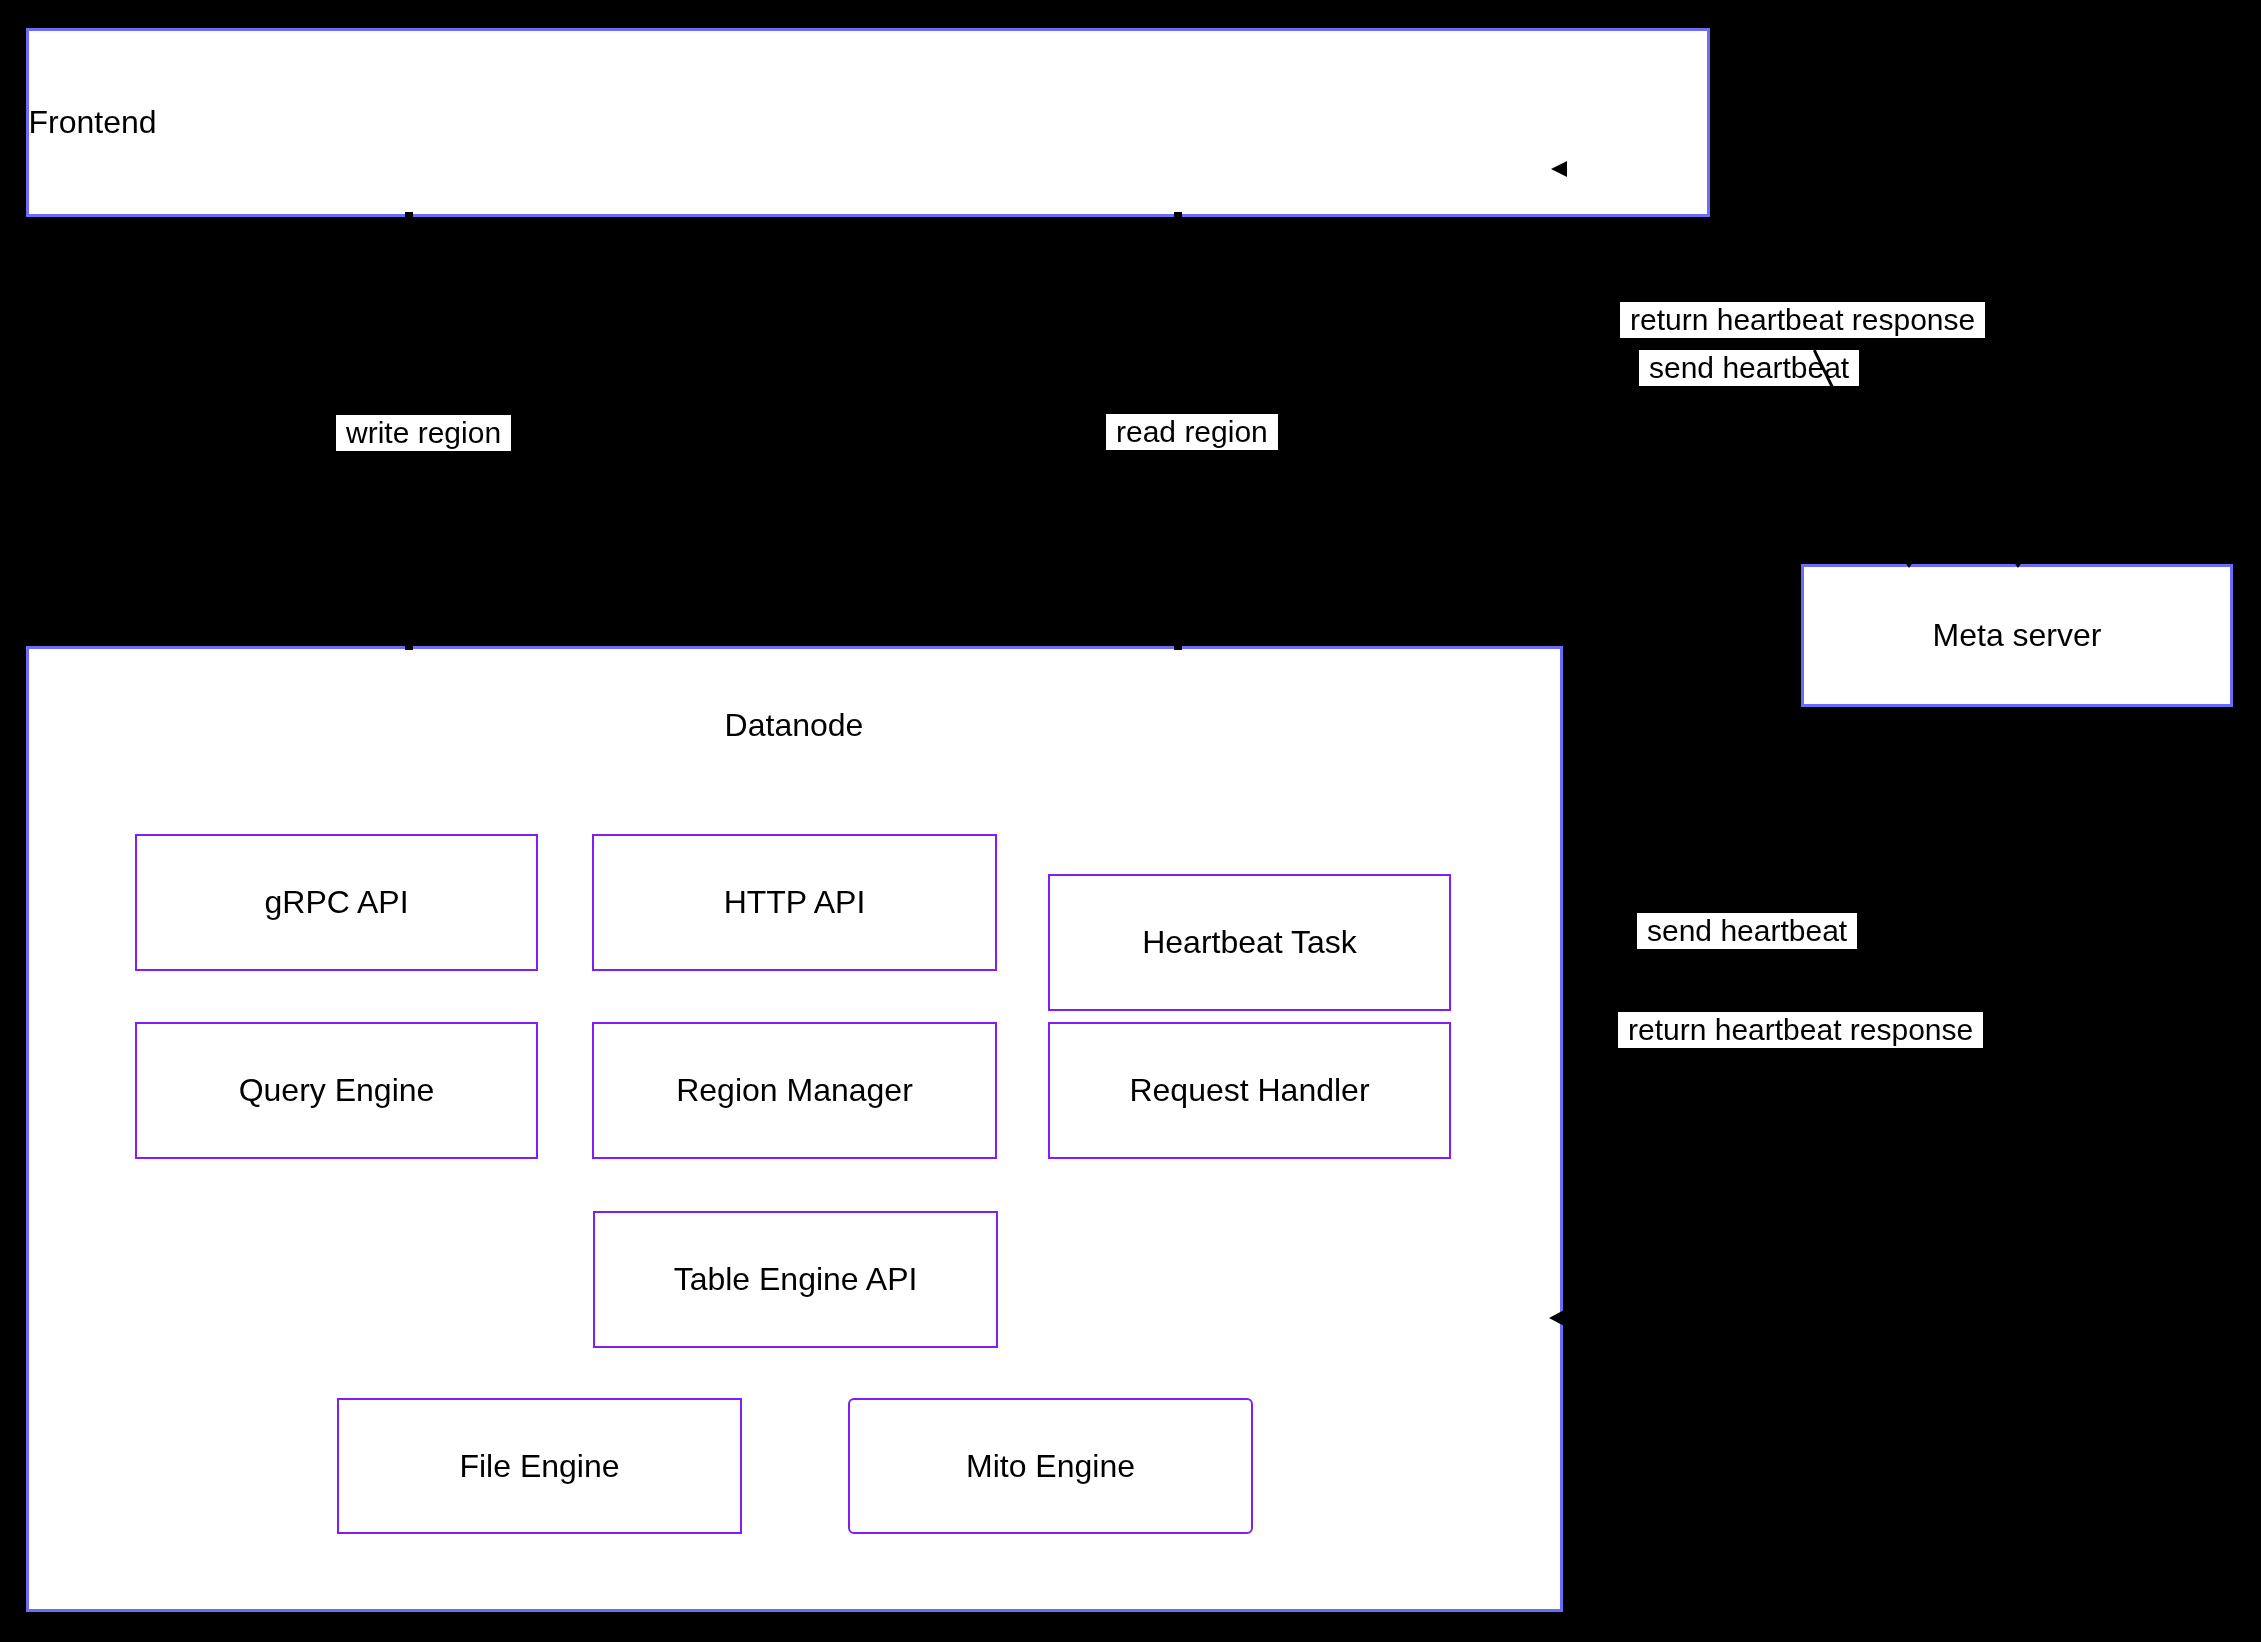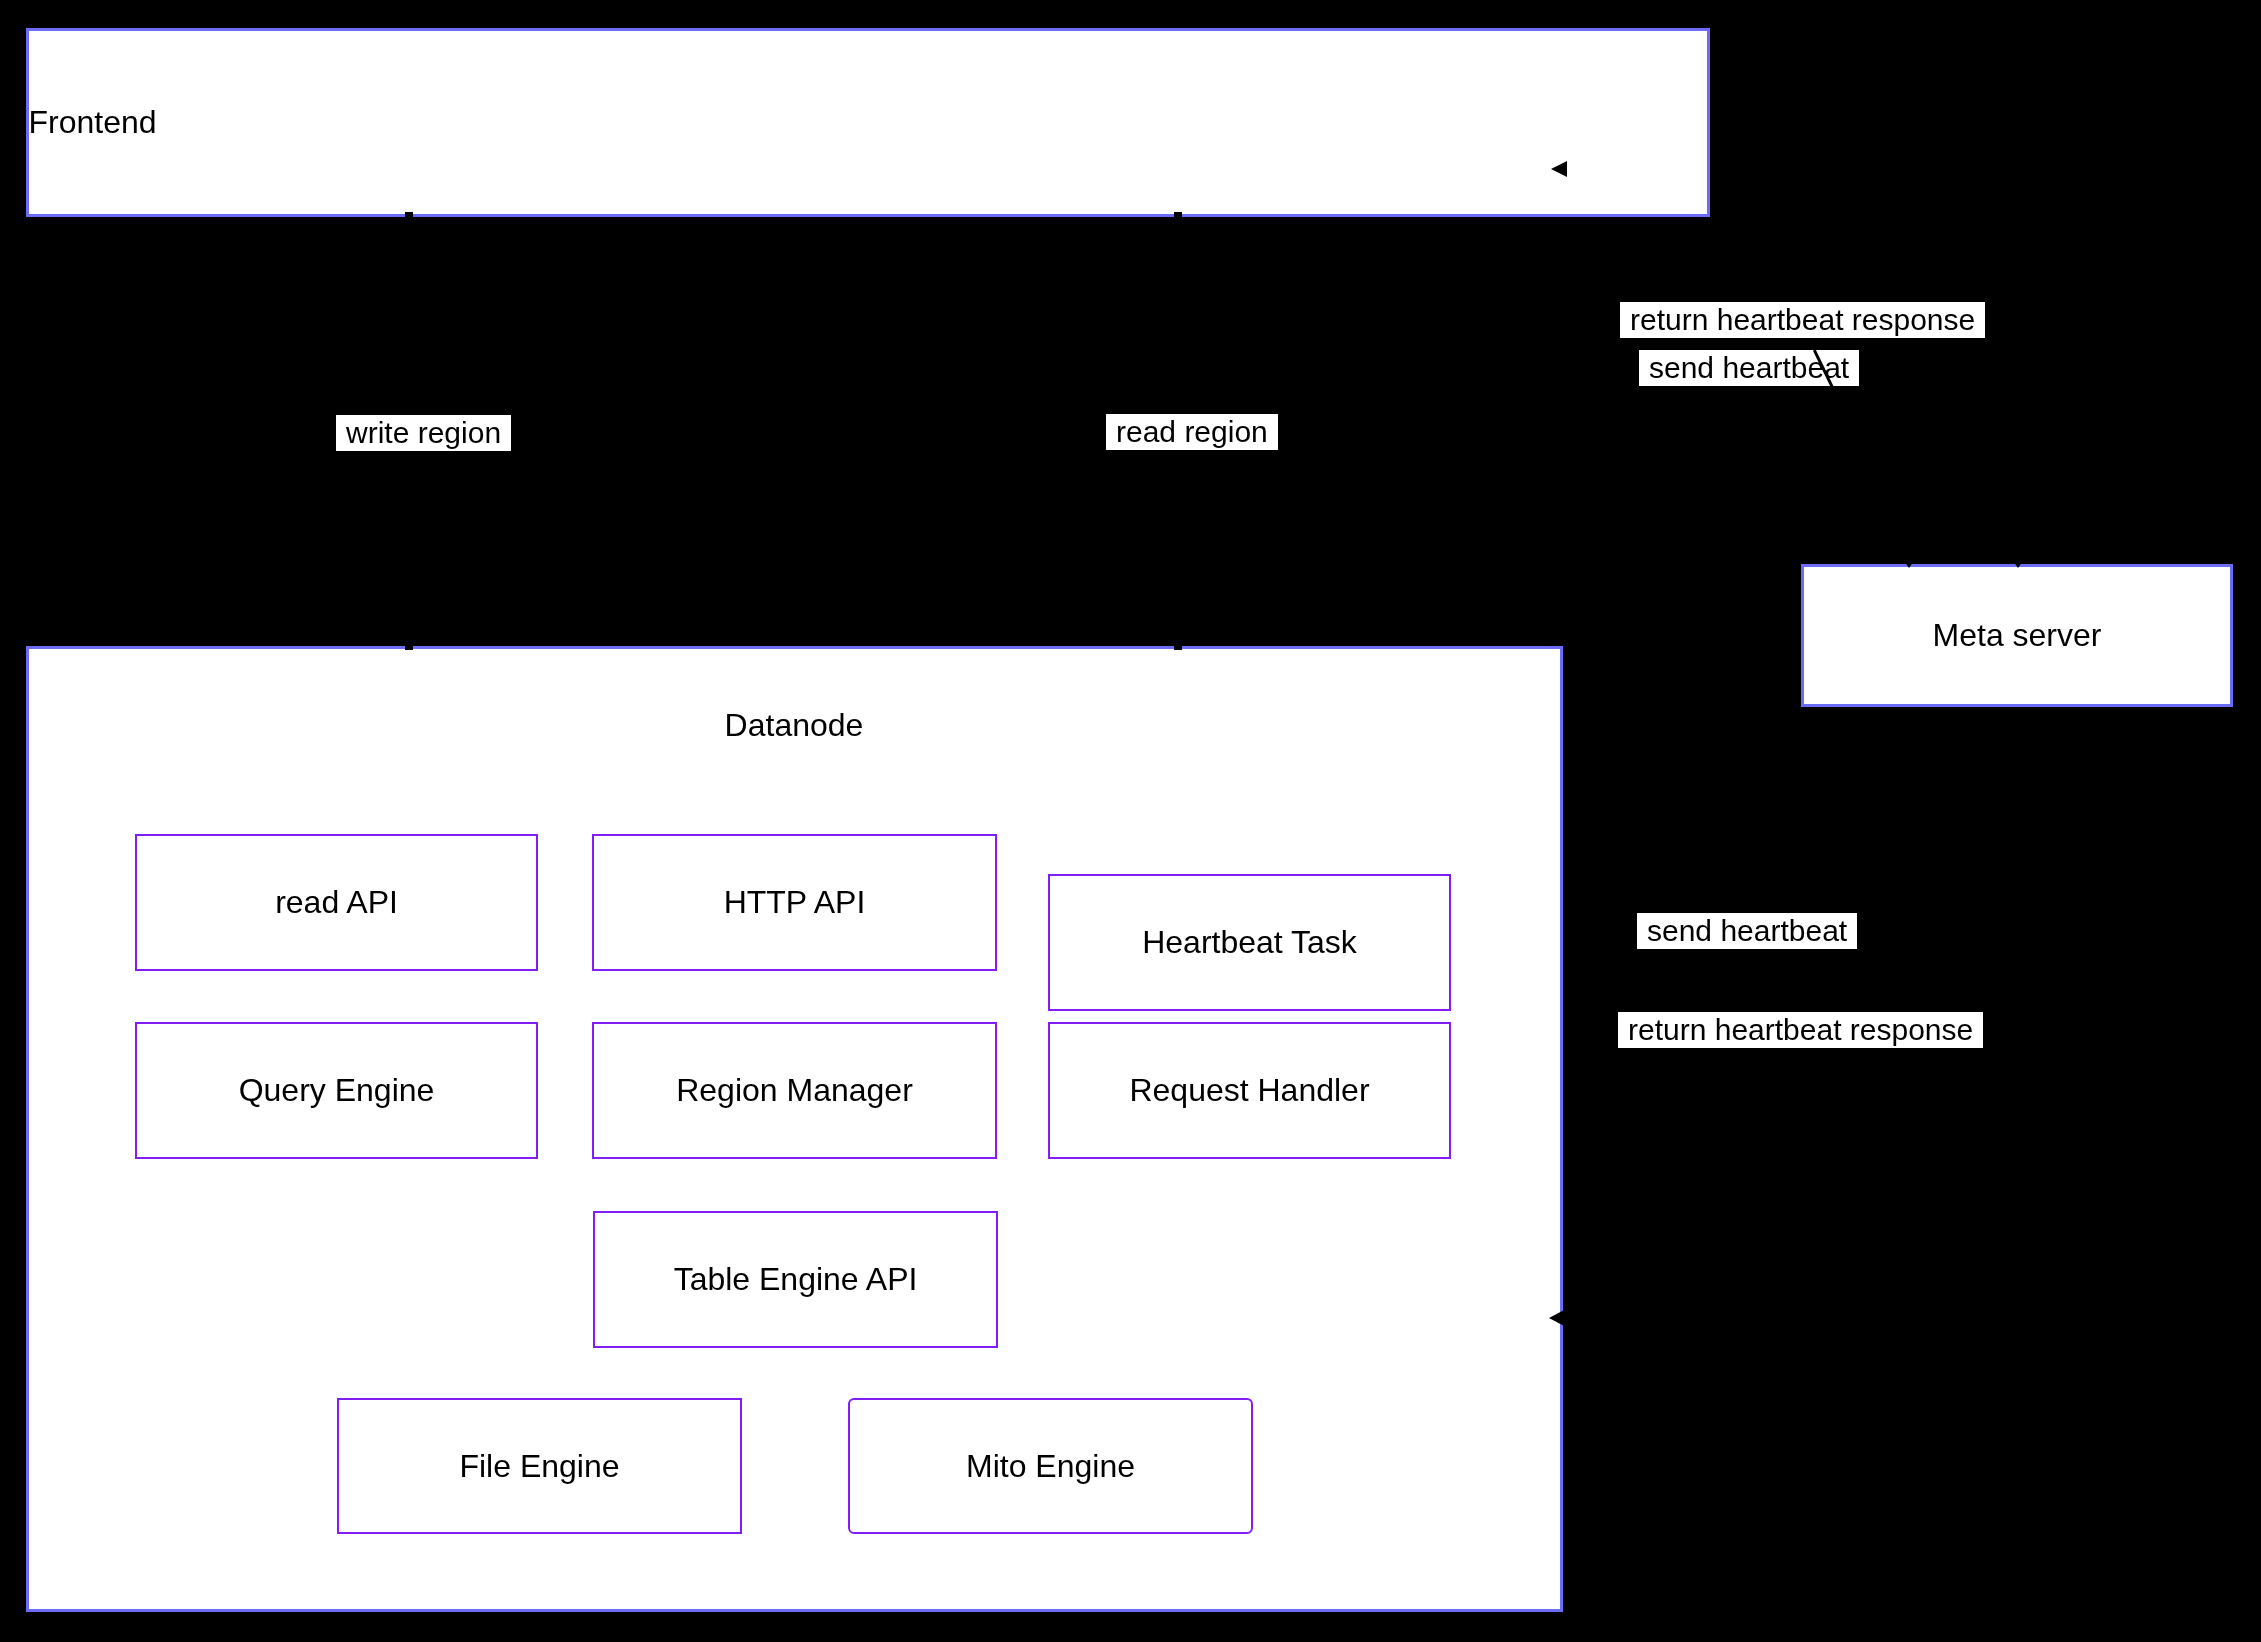--- a/index.html
+++ b/index.html
@@ -66,21 +66,21 @@
 
   <div class="outer-box meta-box">
     <span class="node-title">Meta server</span>
   </div>
 
   <div class="outer-box datanode-box">
     <div class="node-title datanode-title">Datanode</div>
   </div>
 
   <div class="comp comp-grpc">
-    <span>read API</span>
+    <span>gRPC API</span>
   </div>
   <div class="comp comp-http">
     <span>HTTP API</span>
   </div>
   <div class="comp comp-hbtask">
     <span>Heartbeat Task</span>
   </div>
   <div class="comp comp-query">
     <span>Query Engine</span>
   </div>

